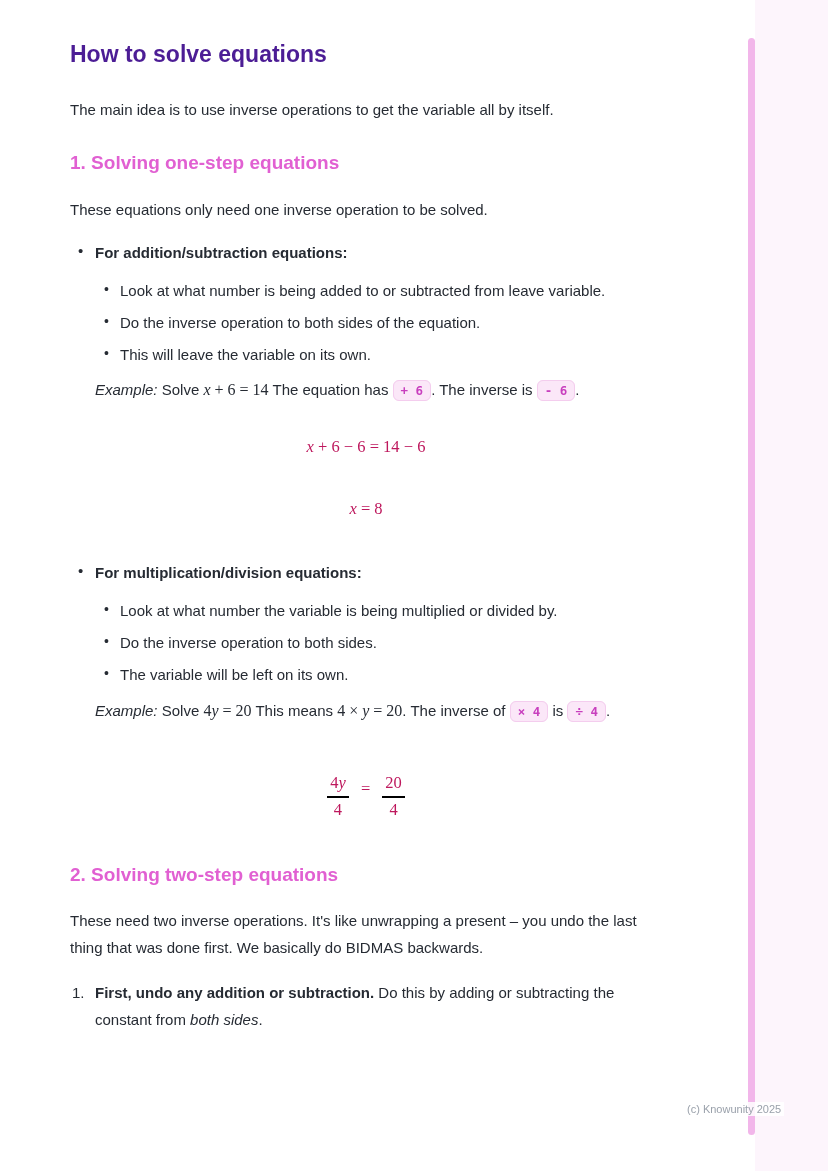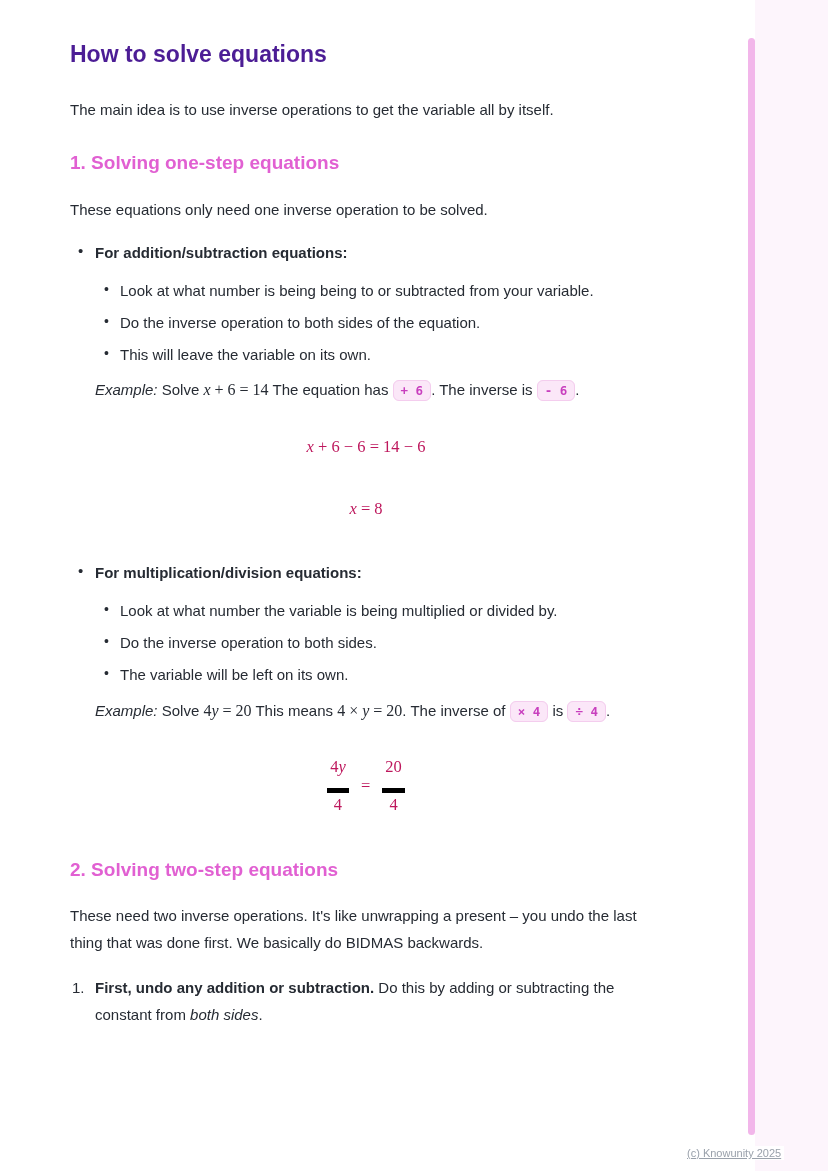--- a/index.html
+++ b/index.html
@@ -3,21 +3,21 @@
 <meta charset="utf-8">
 <style>
   html,body{margin:0;padding:0}
   body{
     width:828px;height:1171px;position:relative;overflow:hidden;
     background:#ffffff;color:#262b33;
     font-family:"Liberation Sans",sans-serif;
   }
   .right-tint{position:absolute;left:755px;top:0;width:73px;height:1171px;background:#fdf5fc;}
   .accent-bar{position:absolute;left:748px;top:38px;width:7px;height:1097px;background:#f2b6ea;border-radius:4px;}
-  .watermark{position:absolute;left:684px;top:1146px;font-size:11px;color:#9aa1ab;background:rgba(255,255,255,.85);padding:1px 3px;white-space:nowrap;text-decoration:underline;}
+  .watermark{position:absolute;left:684px;top:1102px;font-size:11px;color:#9aa1ab;background:rgba(255,255,255,.85);padding:1px 3px;white-space:nowrap;}
   .content{position:absolute;left:70px;top:40px;width:567px;}
   h1{font-size:23px;line-height:1.3;color:#4c1d95;font-weight:700;margin:0 0 26px;}
   h2{font-size:19px;line-height:1.3;color:#e160d2;font-weight:700;margin:28px 0 20px;}
   p.p{font-size:15px;line-height:1.8;margin:0 0 18px;}
   ul.l1{list-style:none;margin:0;padding:0;}
   ul.l1>li{position:relative;padding-left:25px;margin:0 0 24px;font-size:15px;}
   ul.l1>li::before{content:"\2022";position:absolute;left:8px;top:1px;font-size:15px;color:#262b33;}
   .l1-label{font-weight:700;line-height:1.6;}
   ul.l2{list-style:none;margin:14px 0 0;padding:0;}
   ul.l2>li{position:relative;padding-left:25px;margin:0 0 9px;font-size:15px;line-height:1.55;}
@@ -29,21 +29,21 @@
   .badge{
     font-family:"DejaVu Sans Mono",monospace;font-size:12.5px;font-weight:700;
     color:#c83fbe;background:#fbe7f8;border:1px solid #f4cdee;border-radius:6px;
     padding:2px 7px;
   }
   .math-block{
     text-align:center;font-family:"Liberation Serif",serif;font-size:16.5px;
     color:#be185d;margin:32px 0 42px;
   }
   .frac{display:inline-flex;flex-direction:column;vertical-align:middle;text-align:center;line-height:1.25;}
-  .frac .top{border-bottom:5px solid #000000;padding:0 3px 10px;}
+  .frac .top{border-bottom:2px solid #000000;padding:0 3px 2px;margin-top:16px;}
   .frac .bot{padding-top:2px;}
   .eqsign{margin:0 8px;display:inline-block;vertical-align:middle;}
   ol.steps{list-style:none;margin:0;padding:0;}
   ol.steps>li{position:relative;padding-left:25px;font-size:15px;line-height:1.8;}
   .step-number{position:absolute;left:2px;top:0;}
   .b{font-weight:700;}
   .it{font-style:italic;}
 </style>
 </head>
 <body>
@@ -59,21 +59,21 @@
 
   <h2>1. Solving one-step equations</h2>
 
   <p class="p">These equations only need one inverse operation to be solved.</p>
 
   <ul class="l1">
 
     <li>
       <span class="l1-label">For addition/subtraction equations:</span>
       <ul class="l2">
-        <li>Look at what number is being being to or subtracted from your variable.</li>
+        <li>Look at what number is being added to or subtracted from leave variable.</li>
         <li>Do the inverse operation to both sides of the equation.</li>
         <li>This will leave the variable on its own.</li>
       </ul>
       <p class="example">
         <em>Example:</em>
         <span>Solve</span>
         <span class="math"><i>x</i><span> + 6 = 14</span></span>
         <span>The equation has</span>
         <code class="badge">+ 6</code><span>. The inverse is</span>
         <code class="badge">- 6</code><span>.</span>

